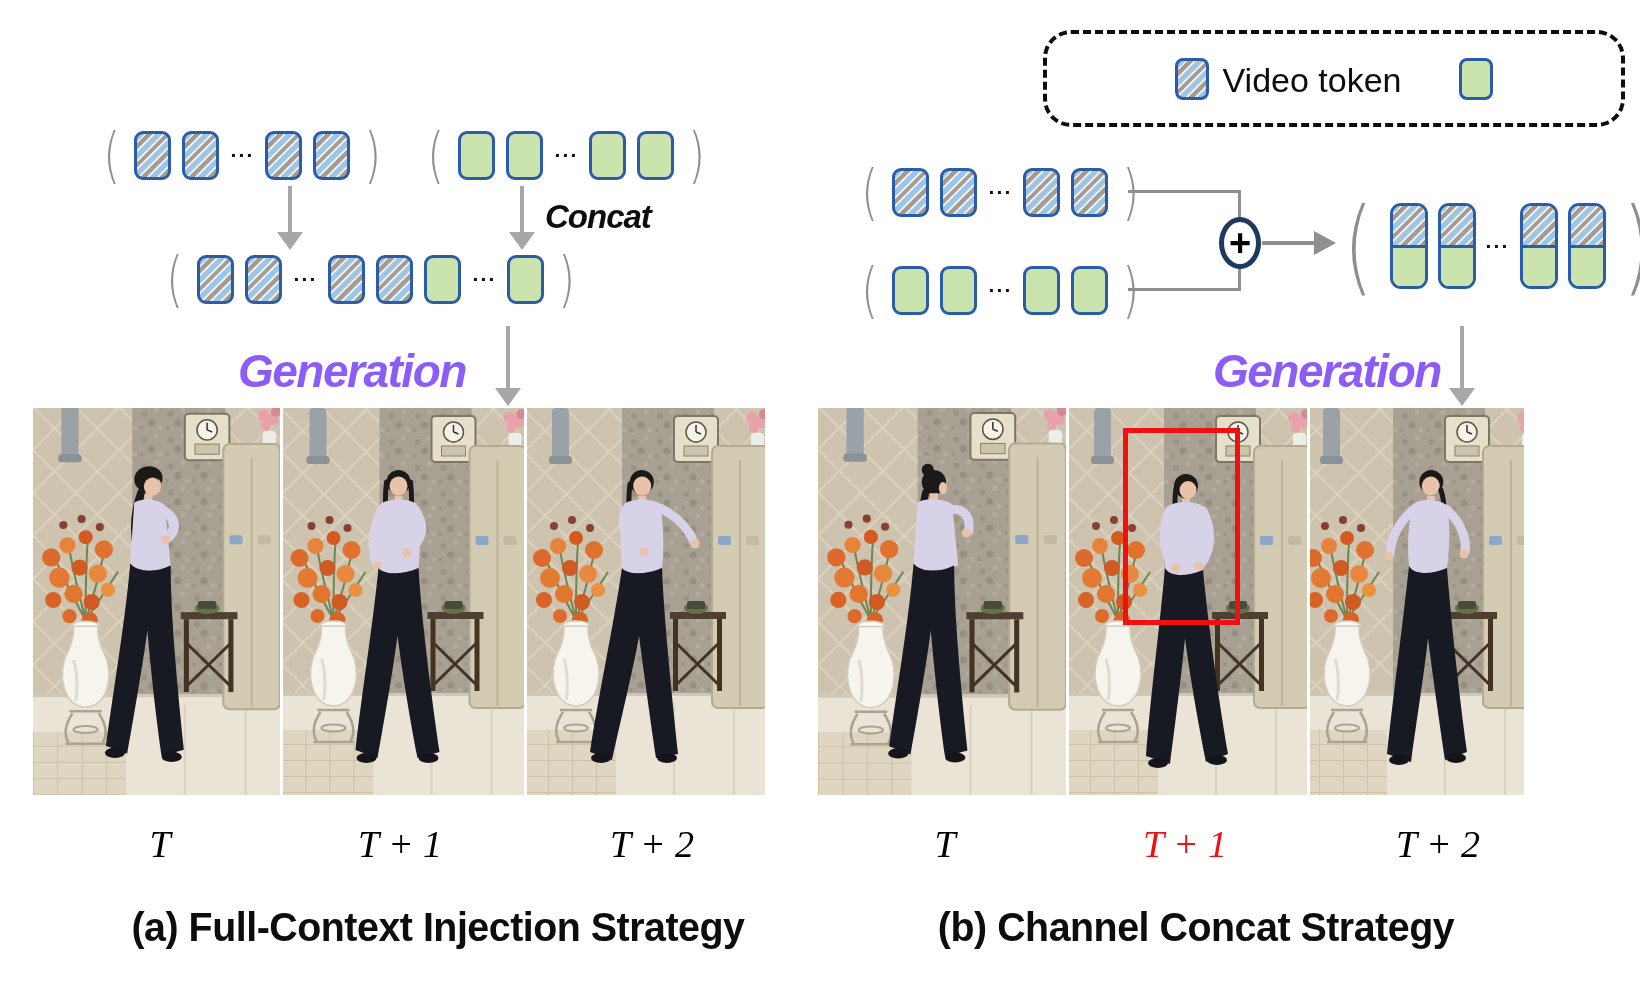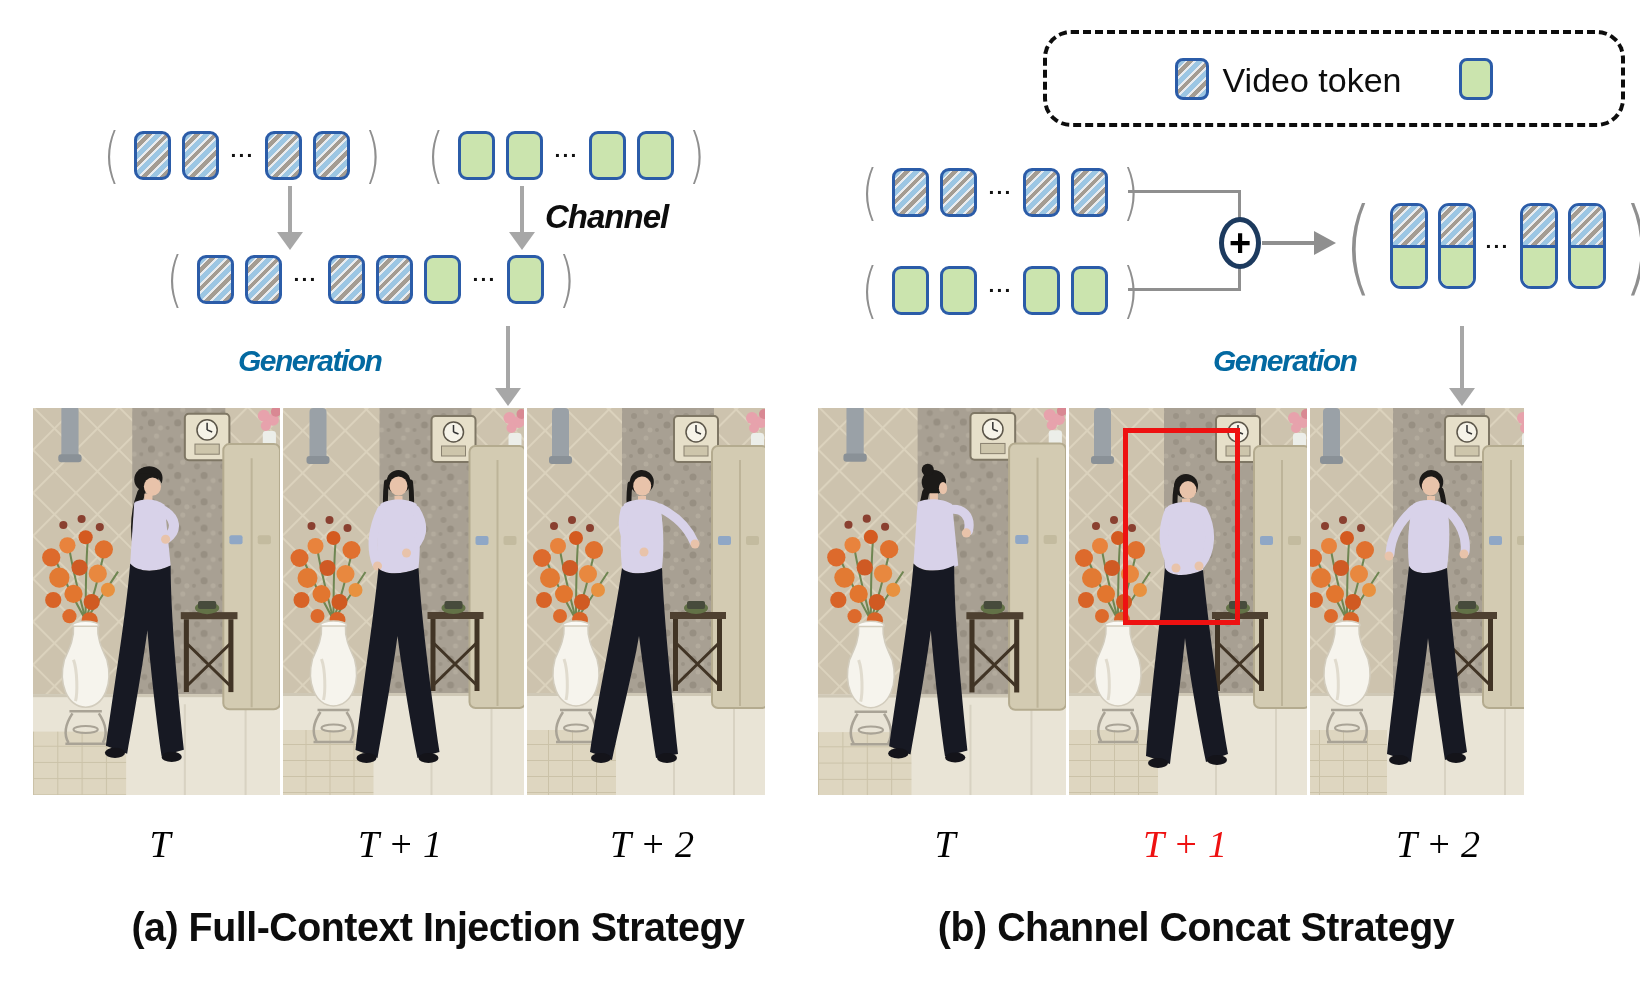--- a/index.html
+++ b/index.html
@@ -36,22 +36,22 @@
   .hline{position:absolute;height:3px;background:#8f8f8f;}
   .vline{position:absolute;width:3px;background:#8f8f8f;}
   .hshaft{position:absolute;height:4px;background:#8f8f8f;}
   .hhead{position:absolute;width:0;height:0;border-top:12px solid transparent;
          border-bottom:12px solid transparent;border-left:22px solid #8f8f8f;}
   .plus-circle{position:absolute;width:42px;height:52px;border:5px solid var(--circle,#1c3a5e);
          border-radius:50%;background:#fff;display:flex;align-items:center;justify-content:center;
          font-size:38px;font-weight:bold;color:#000;box-sizing:border-box;line-height:1;}
 
   
-  .gen-label{position:absolute;font-size:30px;font-weight:bold;font-style:italic;
-         color:#0369a1;letter-spacing:-1.5px;}
+  .gen-label{position:absolute;font-size:46px;font-weight:bold;font-style:italic;
+         color:#8b5cf6;letter-spacing:-1.5px;}
   .pooling-label{position:absolute;font-size:33px;font-weight:bold;font-style:italic;
          color:#0d0d0d;letter-spacing:-1px;}
   .tlabel{position:absolute;top:822px;transform:translateX(-50%);
          font-family:"Liberation Serif",serif;font-style:italic;font-size:38px;color:#000;}
   .tlabel.red{color:var(--red,#ee1111);}
   .caption{position:absolute;top:904px;transform:translateX(-50%) scaleX(.96);
          font-size:41px;font-weight:600;color:#0d0d0d;letter-spacing:-0.5px;white-space:nowrap;}
 
   
   .legend{position:absolute;left:1043px;top:30px;width:582px;height:97px;box-sizing:border-box;
@@ -180,21 +180,21 @@
   </div>
 
   <div class="varrow" style="left:277px;top:186px;height:64px">
     <span class="shaft"></span>
       <span class="head"></span>
   </div>
   <div class="varrow" style="left:509px;top:186px;height:64px">
     <span class="shaft"></span>
       <span class="head"></span>
   </div>
-  <div class="pooling-label" style="left:545px;top:198px">Channel</div>
+  <div class="pooling-label" style="left:545px;top:198px">Concat</div>
 
   <div class="group" style="left:163px;top:251px">
     <span class="bracket">(</span>
     <span class="tokens">
         <span class="token video"></span>
         <span class="token video"></span>
         <span class="dots">···</span>
         <span class="token video"></span>
         <span class="token video"></span>
         <span class="token pose"></span>

